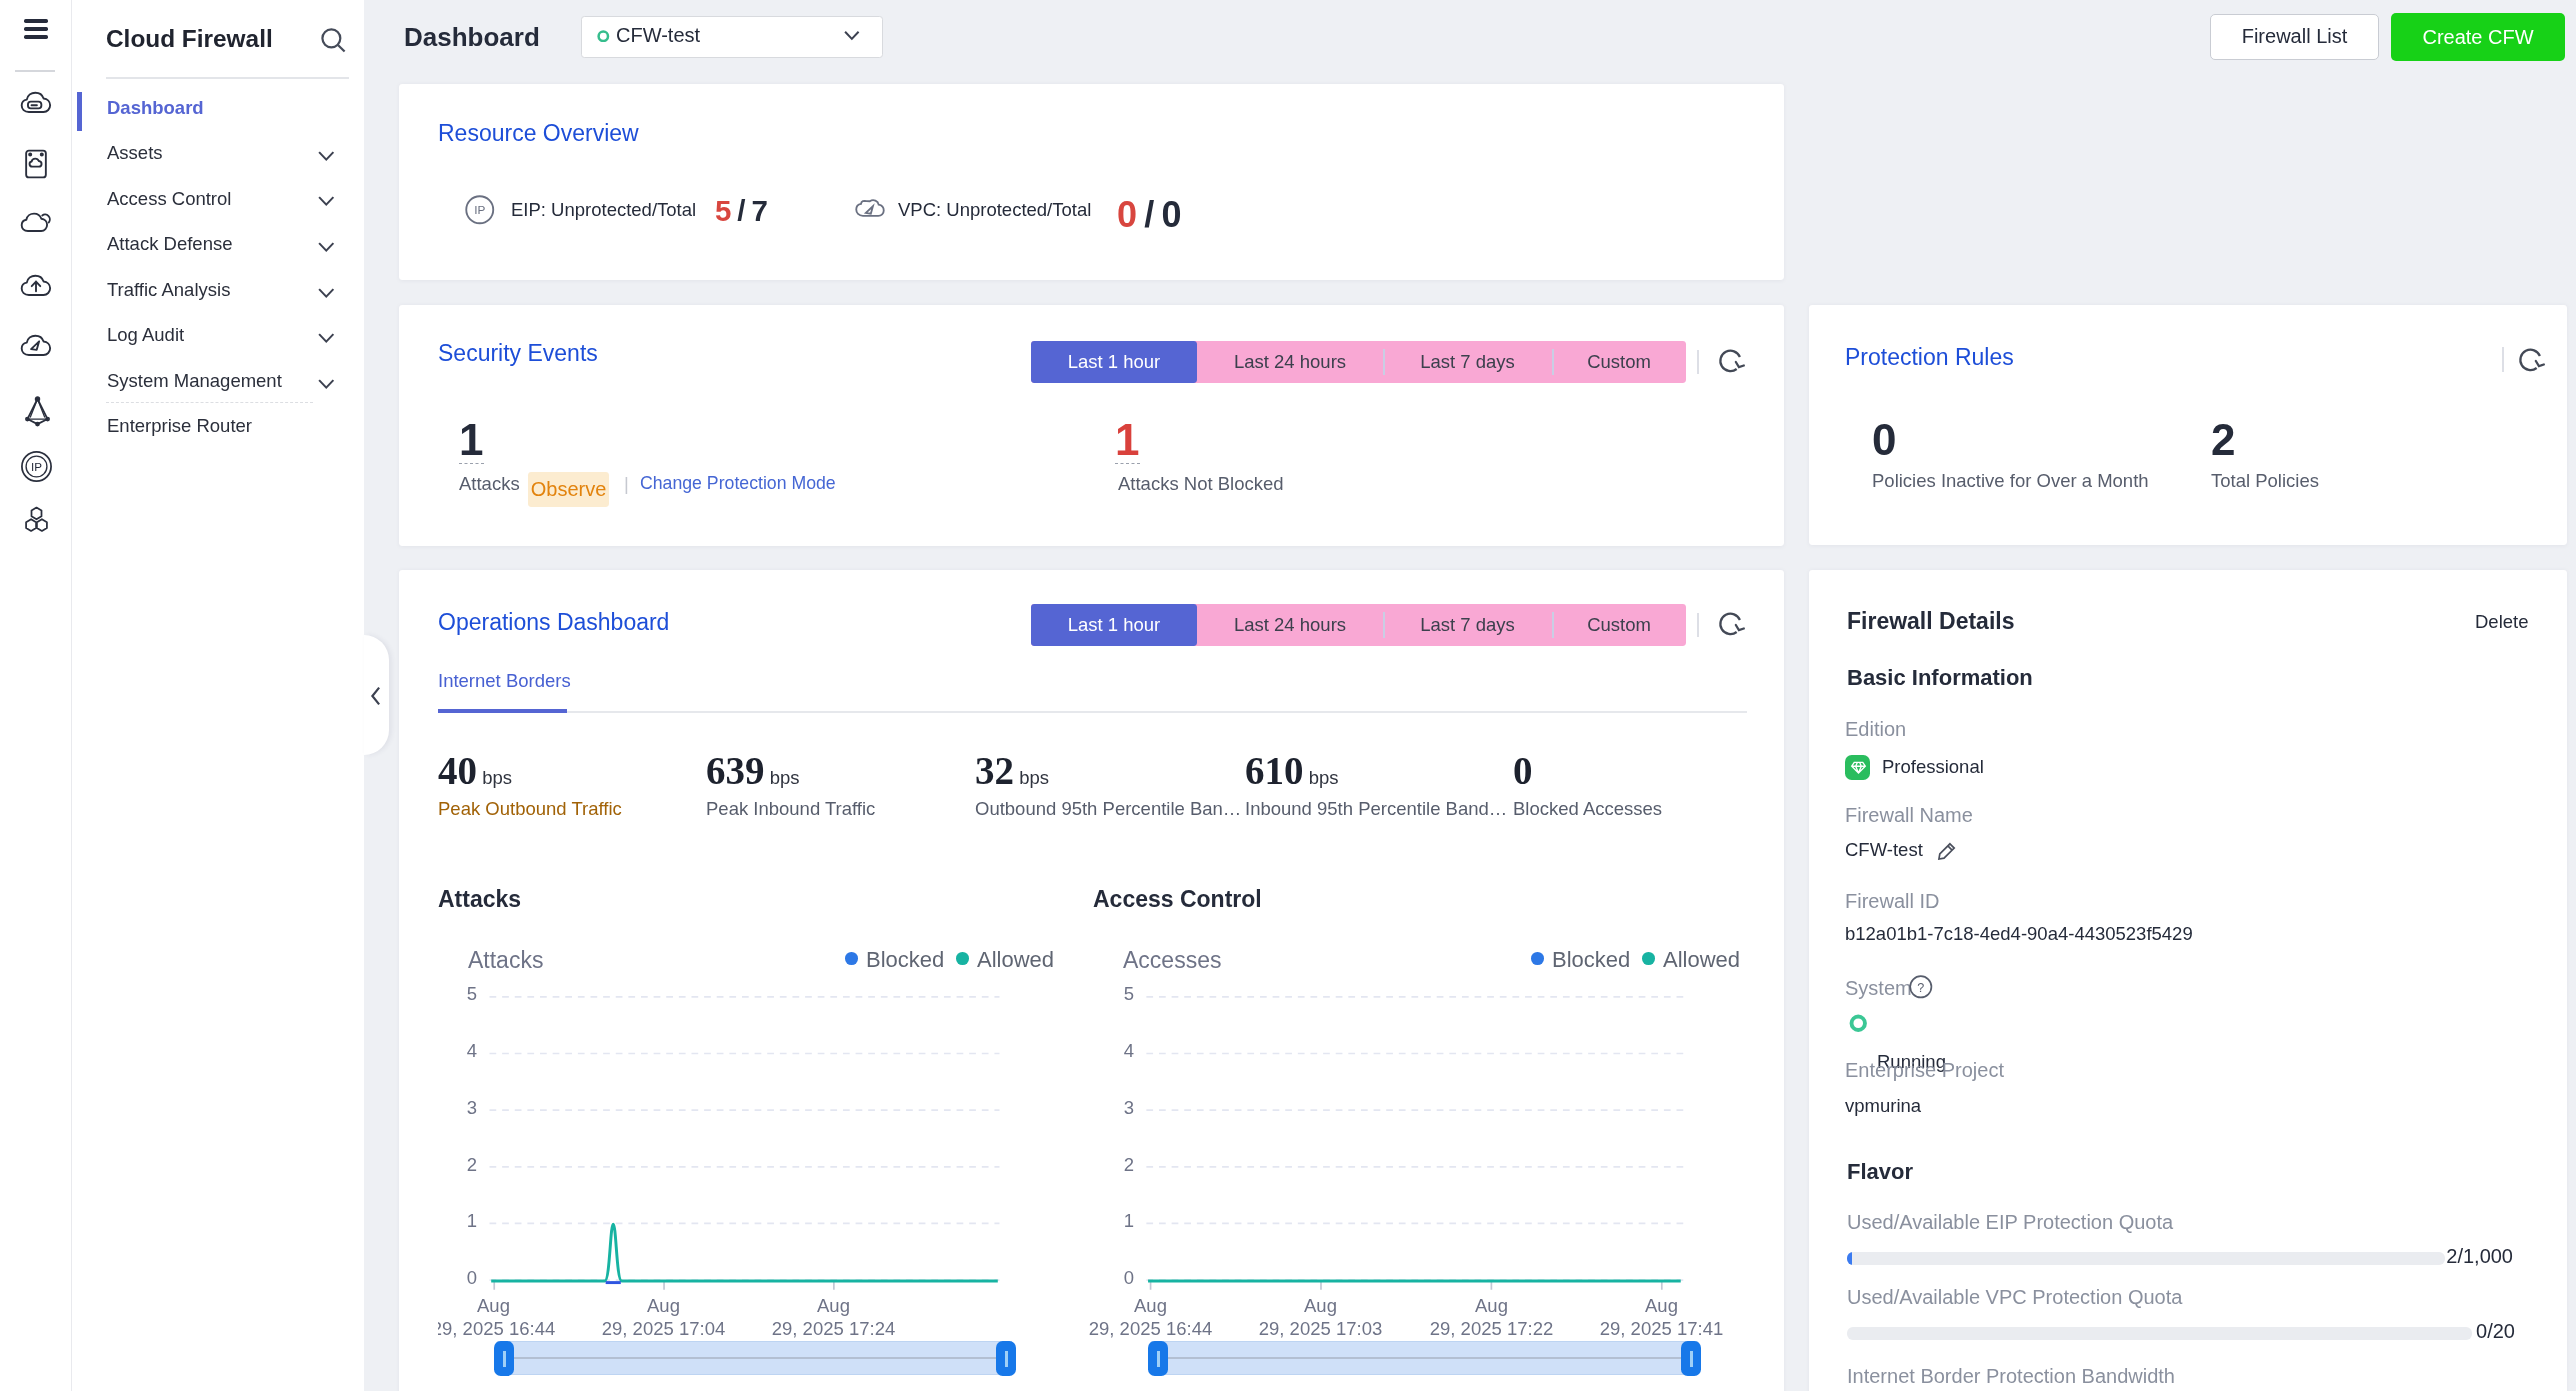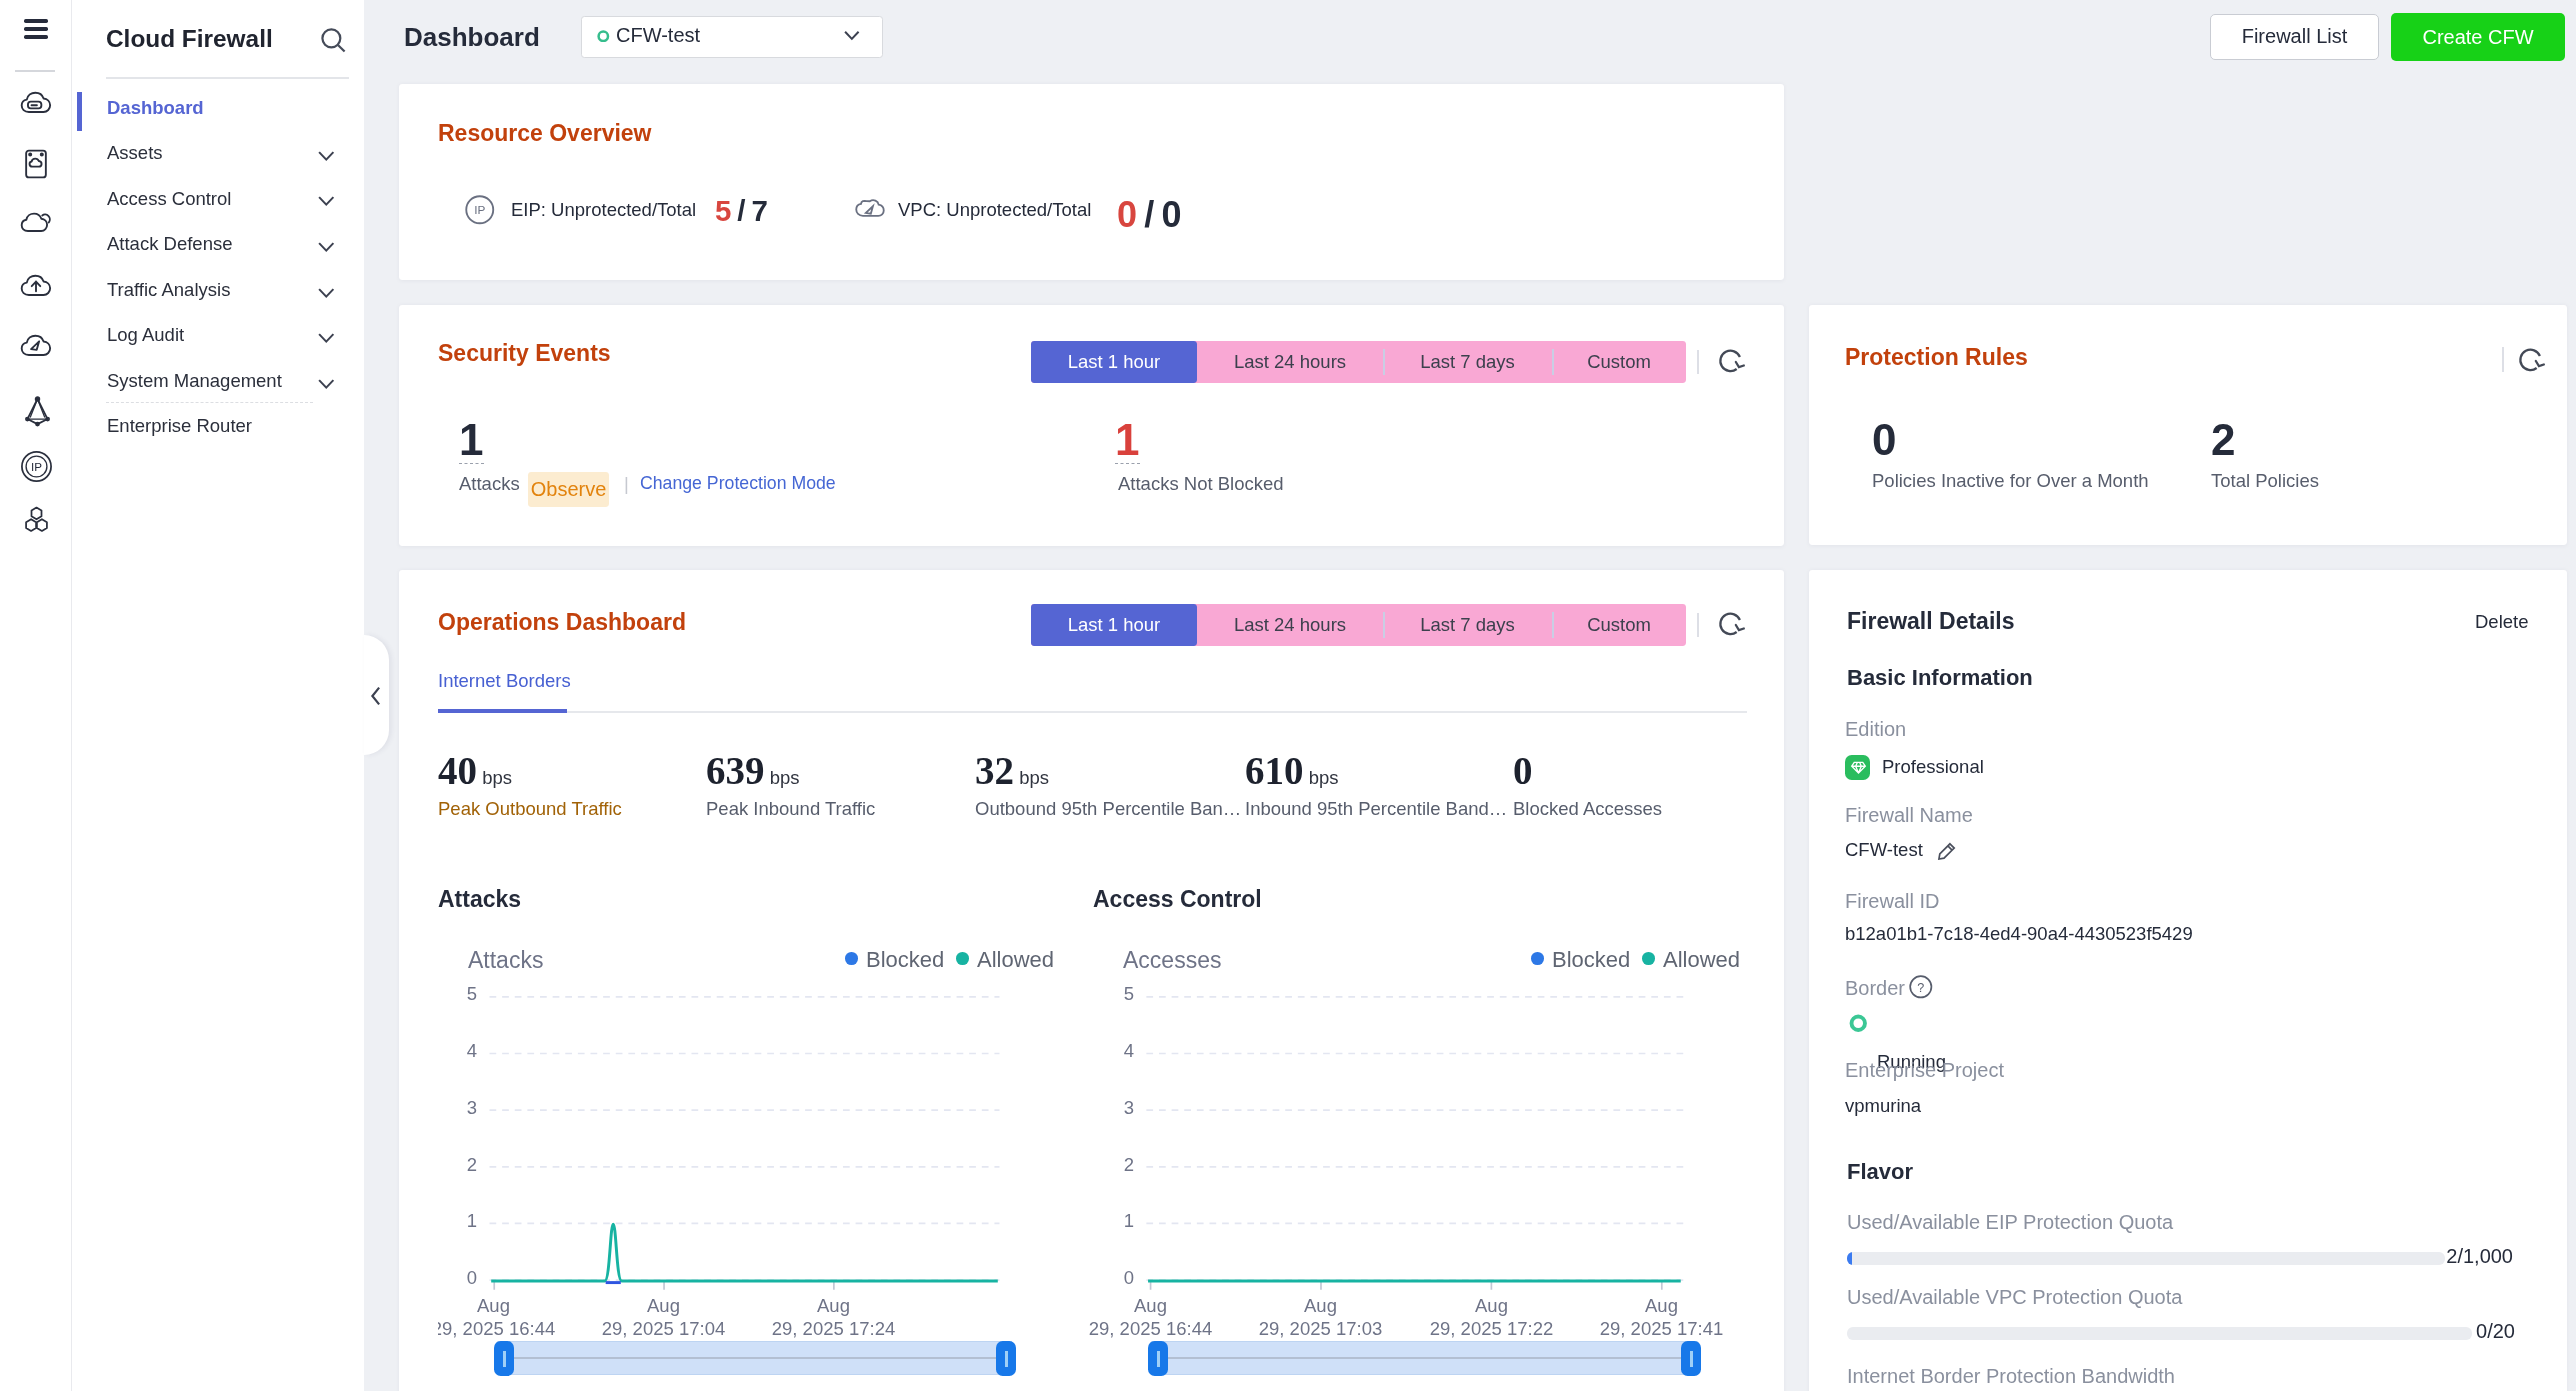--- a/index.html
+++ b/index.html
@@ -1,20 +1,20 @@
 <!DOCTYPE html>
 <html style="font-size:13.5px"><head>
 <meta charset="utf-8">
 <style>
   * { margin:0; padding:0; box-sizing:border-box; }
   html,body { width:2576px; height:1391px; overflow:hidden; }
   body { font-family:"Liberation Sans", sans-serif; background:#eef0f4; color:#252b3a; position:relative; }
   .abs { position:absolute; }
   .card { position:absolute; background:#fff; border-radius:3.4px; box-shadow:0 0.8px 4.2px rgba(45,50,90,.06); }
-  .ctitle { font-size:23px; font-weight:bold; color:#c2410c; }
+  .ctitle { font-size:23px; font-weight:normal; color:#1d4ed8; }
   .glabel { font-size:20px; color:#8a909e; }
   .gvalue { font-size:18.5px; color:#252b3a; }
   .seg { position:absolute; display:flex; background:#f9a8d4; border-radius:3.4px; height:42px; }
   .seg .s { font-size:18.5px; color:#3c404d; display:flex; align-items:center; justify-content:center; position:relative; }
   .seg .sel { background:#5565d3; color:#fff; border-radius:3.4px; }
   .seg .sep { position:absolute; left:0; top:7.6px; bottom:7.6px; width:1.7px; background:#c9cee4; }
 </style>
 </head>
 <body>
 
@@ -310,21 +310,21 @@
 
 <div class="abs glabel" style="left:1845px;top:804px;">Firewall Name</div>
 <div class="abs gvalue" style="left:1845px;top:839px;">CFW-test</div>
 <svg class="abs" style="left:1936px;top:840px;" width="22" height="22" viewBox="0 0 26 26" fill="none" stroke="#4a4f5c" stroke-width="2">
   <path d="M16.5 4.5 L21.5 9.5 L9.5 21.5 L3.5 22.5 L4.5 16.5 Z M14 7 L19 12"></path>
 </svg>
 
 <div class="abs glabel" style="left:1845px;top:890px;">Firewall ID</div>
 <div class="abs gvalue" style="left:1845px;top:923px;">b12a01b1-7c18-4ed4-90a4-4430523f5429</div>
 
-<div class="abs glabel" style="left:1845px;top:977px;">Border</div>
+<div class="abs glabel" style="left:1845px;top:977px;">System</div>
 <svg class="abs" style="left:1909px;top:975px;" width="23.6" height="23.6" viewBox="0 0 28 28" fill="none" stroke="#575d6c" stroke-width="2">
   <circle cx="14" cy="14" r="12.6"></circle>
   <text x="14" y="20" font-size="15" fill="#575d6c" text-anchor="middle" font-family="Liberation Sans" stroke="none">?</text>
 </svg>
 <svg class="abs" style="left:1849px;top:1014px;" width="18.5" height="18.5" viewBox="0 0 22 22" fill="none" stroke="#3bc795" stroke-width="4.6">
   <circle cx="11" cy="11" r="8"></circle>
 </svg>
 <div class="abs gvalue" style="left:1877px;top:1051px;">Running</div>
 
 <div class="abs glabel" style="left:1845px;top:1059px;">Enterprise Project</div>

